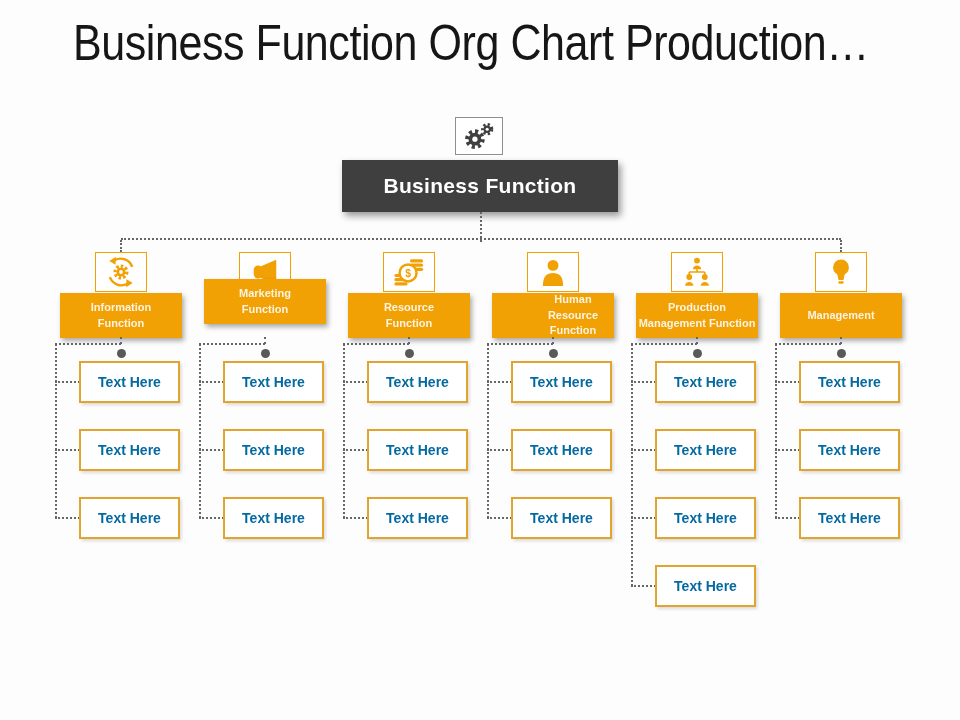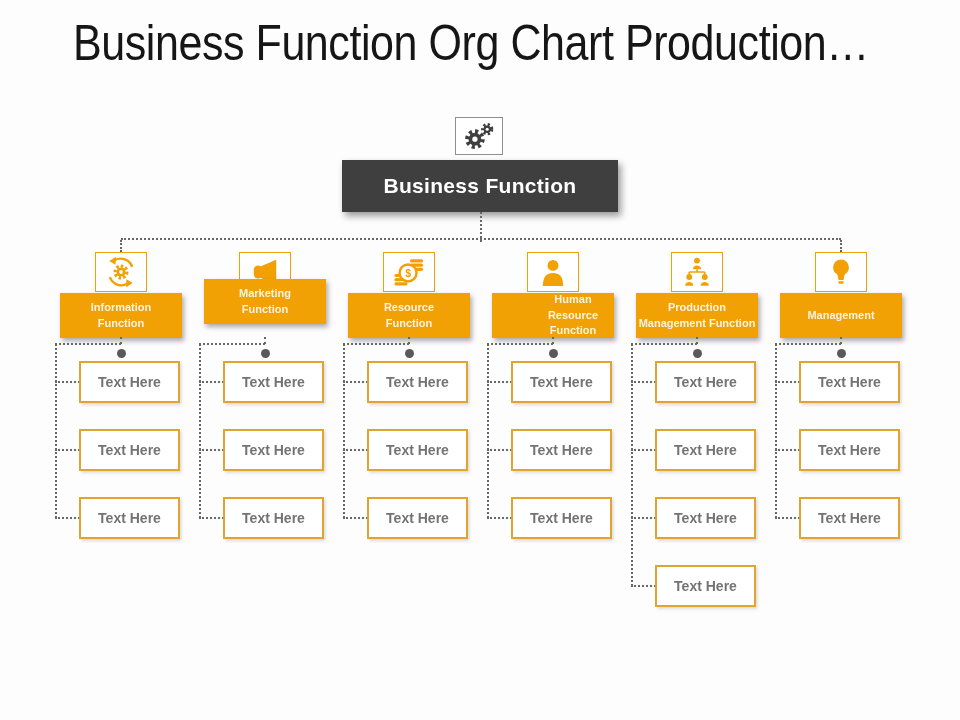--- a/index.html
+++ b/index.html
@@ -14,21 +14,21 @@
          justify-content:center;box-shadow:3px 4px 7px rgba(0,0,0,.4);}
   .dotted-h{position:absolute;height:0;border-top:2px dotted var(--conn,#666);}
   .dotted-v{position:absolute;width:0;border-left:2px dotted var(--conn,#666);}
   .icon-box{position:absolute;width:52px;height:40px;background:#fff;border:1.5px solid var(--orange,#F2A104);
          box-sizing:border-box;display:flex;align-items:center;justify-content:center;}
   .branch-header{position:absolute;width:122px;height:45px;box-sizing:border-box;background:var(--orange,#F2A104);
          color:#fcf3e3;font-weight:700;font-size:11px;line-height:1.4;display:flex;flex-direction:column;
          align-items:center;justify-content:center;text-align:center;box-shadow:2px 3px 5px rgba(0,0,0,.33);}
   .dot{position:absolute;width:9px;height:9px;border-radius:50%;background:var(--dotc,#595959);}
   .leaf{position:absolute;width:101px;height:42px;box-sizing:border-box;background:#fff;
-         border:2.5px solid var(--leafb,#E1A42F);color:#737373;font-weight:700;font-size:14px;
+         border:2.5px solid var(--leafb,#E1A42F);color:#0369a1;font-weight:700;font-size:14px;
          display:flex;align-items:center;justify-content:center;box-shadow:1.5px 2px 3px rgba(0,0,0,.14);}
   .icon-wrap{display:flex;align-items:center;justify-content:center;}
 </style>
 </head>
 <body>
 
 <div class="stage">
   <div class="title">Business Function Org Chart Production…</div>
 
   <div class="root-icon-box">

